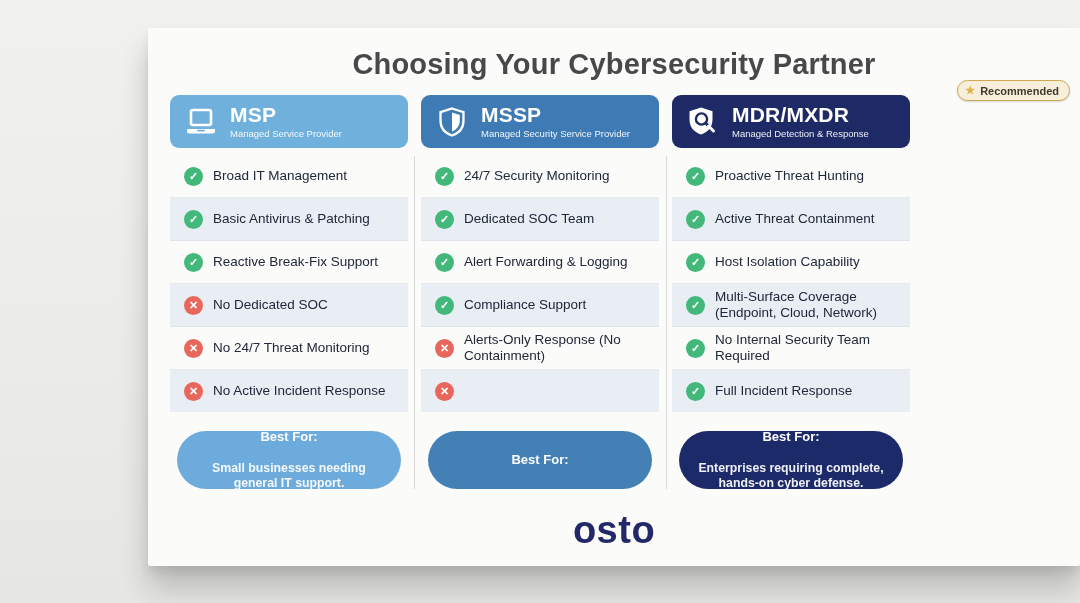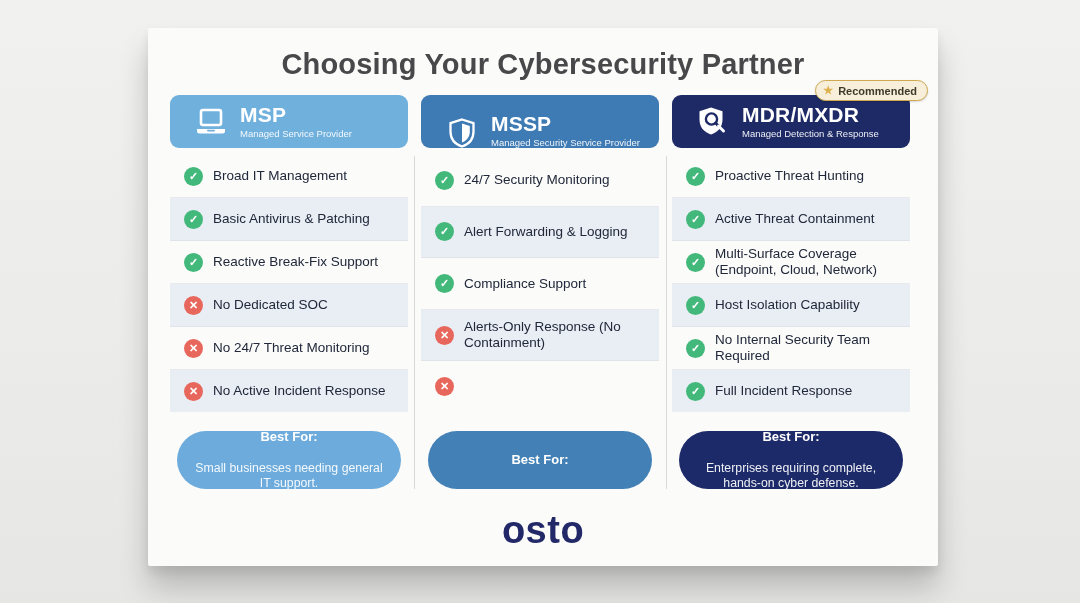--- a/index.html
+++ b/index.html
@@ -3,36 +3,36 @@
 <meta charset="utf-8">
 <style>
   * { margin:0; padding:0; box-sizing:border-box; }
   html,body { width:1080px; height:603px; overflow:hidden; }
   body {
     font-family:"Liberation Sans", sans-serif;
     background:linear-gradient(180deg,#f1f1f0 0%, #eaeae8 70%, #e6e6e4 100%);
     position:relative;
   }
   .card {
-    position:absolute; left:148px; top:28px; width:790px; height:538px;
+    position:absolute; left:148px; top:28px; width:932px; height:538px;
     background:#fbfbfa; border-radius:2px;
     box-shadow:0 22px 30px rgba(0,0,0,.20), 0 6px 10px rgba(0,0,0,.08);
   }
   .title {
     position:absolute; top:20px; left:0; right:0; text-align:center;
     font-size:29px; font-weight:700; color:#48484a; letter-spacing:.2px;
   }
   .cols { position:absolute; top:67px; left:22px; width:740px; display:flex; gap:13px; }
   .column { width:238px; }
   .colhead {
     height:53px; border-radius:9px; display:flex; align-items:center;
-    padding-left:21px; gap:9px; color:#fff;
+    padding-left:11px; gap:9px; color:#fff;
   }
   .col-msp  .colhead { background:#6fb0dd; }
-  .col-mssp .colhead { background:#3e7ab3;align-items:flex-end; }
+  .col-mssp .colhead { background:#3e7ab3; }
   .col-mdr  .colhead { background:#1d2a66; }
   .hicon { width:40px; display:flex; align-items:center; justify-content:center; flex-shrink:0; }
   .hname { font-size:21px; font-weight:700; line-height:1.05; letter-spacing:.2px; }
   .hsub  { font-size:9.5px; font-weight:500; color:rgba(255,255,255,.92); margin-top:2px; }
   .rows { margin-top:7px; height:257px; display:flex; flex-direction:column; }
   .row {
     flex:1 1 0; display:flex; align-items:center; gap:10px; padding:0 8px 0 14px;
     border-bottom:1px solid #e7e9ed; background:#fbfbfa;
   }
   .row:nth-child(even) { background:#e9edf4; border-bottom-color:#dfe3ea; }
@@ -49,21 +49,21 @@
   .ftext { font-size:13.5px; font-weight:500; color:#20283a; line-height:1.18; }
   .pill {
     margin:19px auto 0; width:224px; height:58px; border-radius:29px;
     display:flex; flex-direction:column; align-items:center; justify-content:center;
     text-align:center; color:#fff; padding:12px 12px;
   }
   .col-msp  .pill { background:#6cabdb; }
   .col-mssp .pill { background:#4280b5; }
   .col-mdr  .pill { background:#1c2a69; }
   .bf-label { font-size:13px; font-weight:700; line-height:1.2; }
-  .bf-text  { font-size:12.3px; font-weight:400; line-height:1.22; color:rgba(255,255,255,.93); max-width:205px;margin-top:16px; }
+  .bf-text  { font-size:12.3px; font-weight:700; line-height:1.22; color:rgba(255,255,255,.93); max-width:205px;margin-top:16px; }
   .vdivider { position:absolute; width:1px; top:128px; height:333px; background:#d9d9d9; }
   .vdivider.d1 { left:266px; }
   .vdivider.d2 { left:518px; }
   .badge {
     position:absolute; top:52px; right:10px; z-index:5;
     background:#f7efd9; border:1px solid #cfa84f; border-radius:11px;
     height:21px; display:flex; align-items:center; gap:5px; padding:0 10px 0 7px;
     font-size:11px; font-weight:700; color:#3f3a2c;
     box-shadow:0 1px 2px rgba(0,0,0,.15);
   }
@@ -146,20 +146,24 @@
         </span>
         <div class="htext">
           <div class="hname">MSSP</div>
           <div class="hsub">Managed Security Service Provider</div>
         </div>
       </header>
       <div class="rows">
         <div class="row">
           <span class="dot check"></span>
           <span class="ftext">24/7 Security Monitoring</span>
+        </div>
+        <div class="row">
+          <span class="dot check"></span>
+          <span class="ftext">Dedicated SOC Team</span>
         </div>
         <div class="row">
           <span class="dot check"></span>
           <span class="ftext">Alert Forwarding &amp; Logging</span>
         </div>
         <div class="row">
           <span class="dot check"></span>
           <span class="ftext">Compliance Support</span>
         </div>
         <div class="row">
@@ -194,25 +198,25 @@
         <div class="row">
           <span class="dot check"></span>
           <span class="ftext">Proactive Threat Hunting</span>
         </div>
         <div class="row">
           <span class="dot check"></span>
           <span class="ftext">Active Threat Containment</span>
         </div>
         <div class="row">
           <span class="dot check"></span>
+          <span class="ftext">Host Isolation Capability</span>
+        </div>
+        <div class="row">
+          <span class="dot check"></span>
           <span class="ftext">Multi-Surface Coverage (Endpoint, Cloud, Network)</span>
-        </div>
-        <div class="row">
-          <span class="dot check"></span>
-          <span class="ftext">Host Isolation Capability</span>
         </div>
         <div class="row">
           <span class="dot check"></span>
           <span class="ftext">No Internal Security Team Required</span>
         </div>
         <div class="row">
           <span class="dot check"></span>
           <span class="ftext">Full Incident Response</span>
         </div>
       </div>

